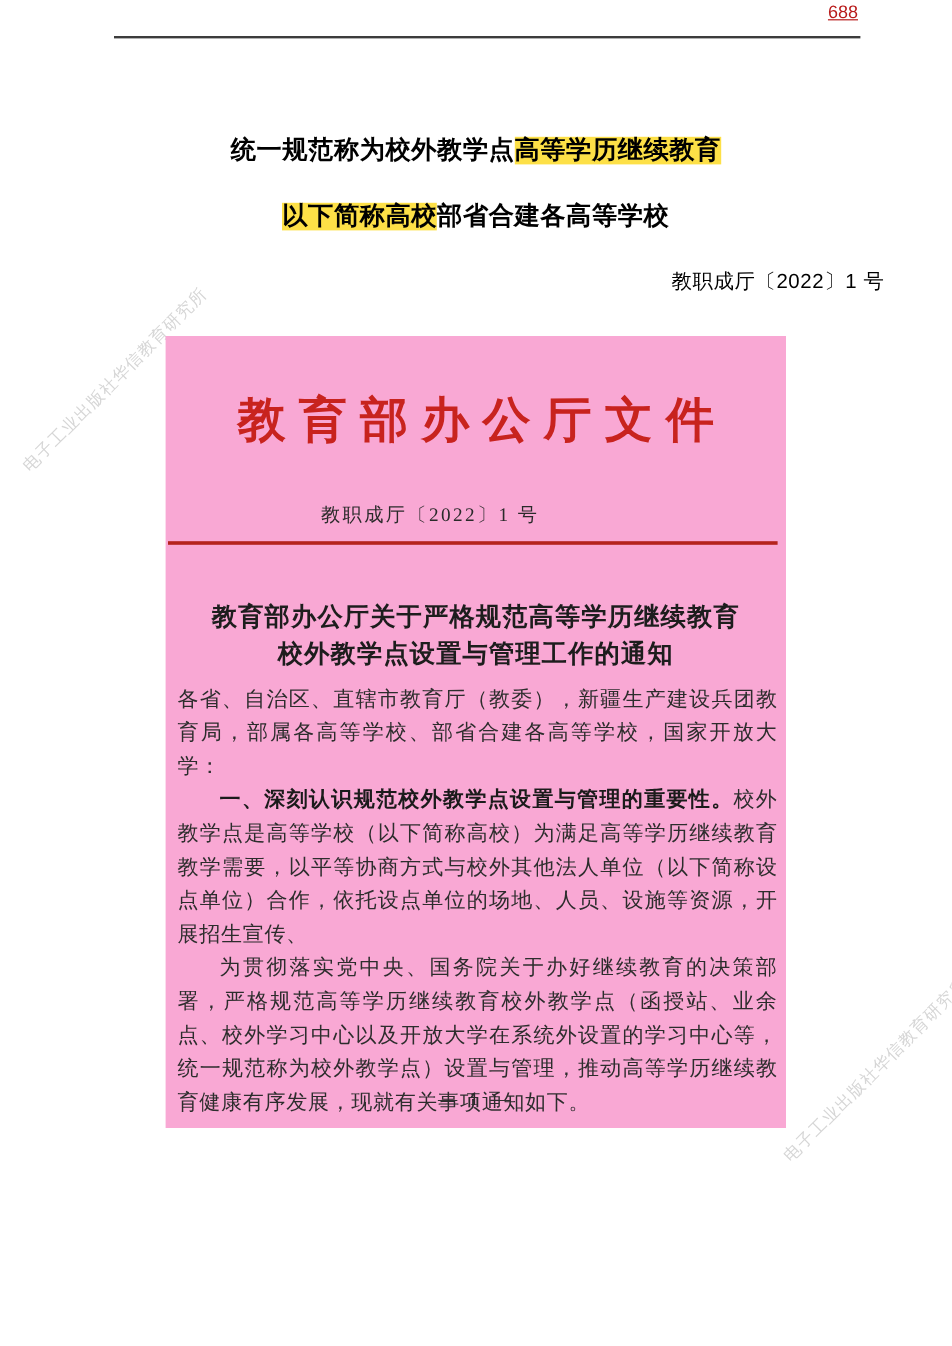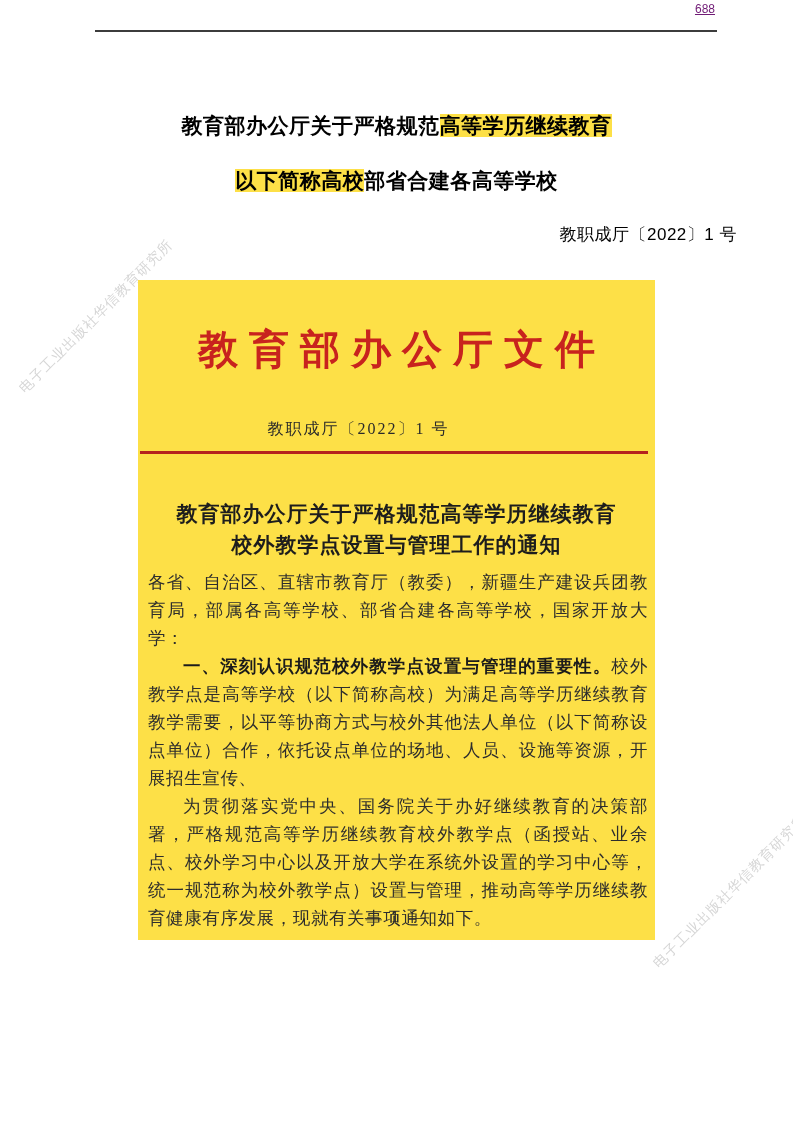--- a/index.html
+++ b/index.html
@@ -24,21 +24,21 @@
     font-family:"Liberation Sans","DejaVu Sans",sans-serif;
     user-select:none;
     pointer-events:none;
   }
   .wm1{left:22px;top:382px;}
   .wm2{left:656px;top:957px;}
 
   
   .page-number{
     position:absolute;top:2px;right:78px;
-    font-size:12px;color:#701a75;text-decoration:underline;
+    font-size:15px;color:#b91c1c;text-decoration:underline;
   }
   .top-rule{
     position:absolute;left:95px;top:30px;width:622px;height:2px;
     background:#3c3c3c;
   }
 
   
   .outer-title{
     position:absolute;top:110px;left:0;width:100%;
     text-align:center;font-weight:bold;font-size:21px;color:#000;
@@ -48,21 +48,21 @@
   .hl{background:#fde047;}
 
   .outer-docnum{
     position:absolute;top:223px;right:56px;
     font-size:17px;color:#000;letter-spacing:0.5px;
   }
 
   
   .scan{
     position:absolute;left:138px;top:280px;width:517px;height:660px;
-    background:#fde047;
+    background:#f9a8d4;
     font-family:"Liberation Serif","DejaVu Serif",serif;
   }
   .letterhead{
     position:absolute;top:42px;left:0;width:100%;
     text-align:center;
     font-size:40px;font-weight:bold;color:#c8231e;
     letter-spacing:11px;text-indent:11px;
     white-space:nowrap;
   }
   .scan-docnum{
@@ -97,21 +97,21 @@
 
 <div class="page">
 
   <div class="wm wm1">电子工业出版社华信教育研究所</div>
   <div class="wm wm2">电子工业出版社华信教育研究所</div>
 
   <div class="page-number">688</div>
   <div class="top-rule"></div>
 
   <div class="outer-title">
-    <div class="t-line"><span>教育部办公厅关于严格规范</span><span class="hl">高等学历继续教育</span></div>
+    <div class="t-line"><span>统一规范称为校外教学点</span><span class="hl">高等学历继续教育</span></div>
     <div class="t-line"><span class="hl">以下简称高校</span><span>部省合建各高等学校</span></div>
   </div>
 
   <div class="outer-docnum">教职成厅〔2022〕1 号</div>
 
   <div class="scan">
     <div class="letterhead">教育部办公厅文件</div>
     <div class="scan-docnum">教职成厅〔2022〕1 号</div>
     <div class="red-rule"></div>
     <div class="scan-title">

